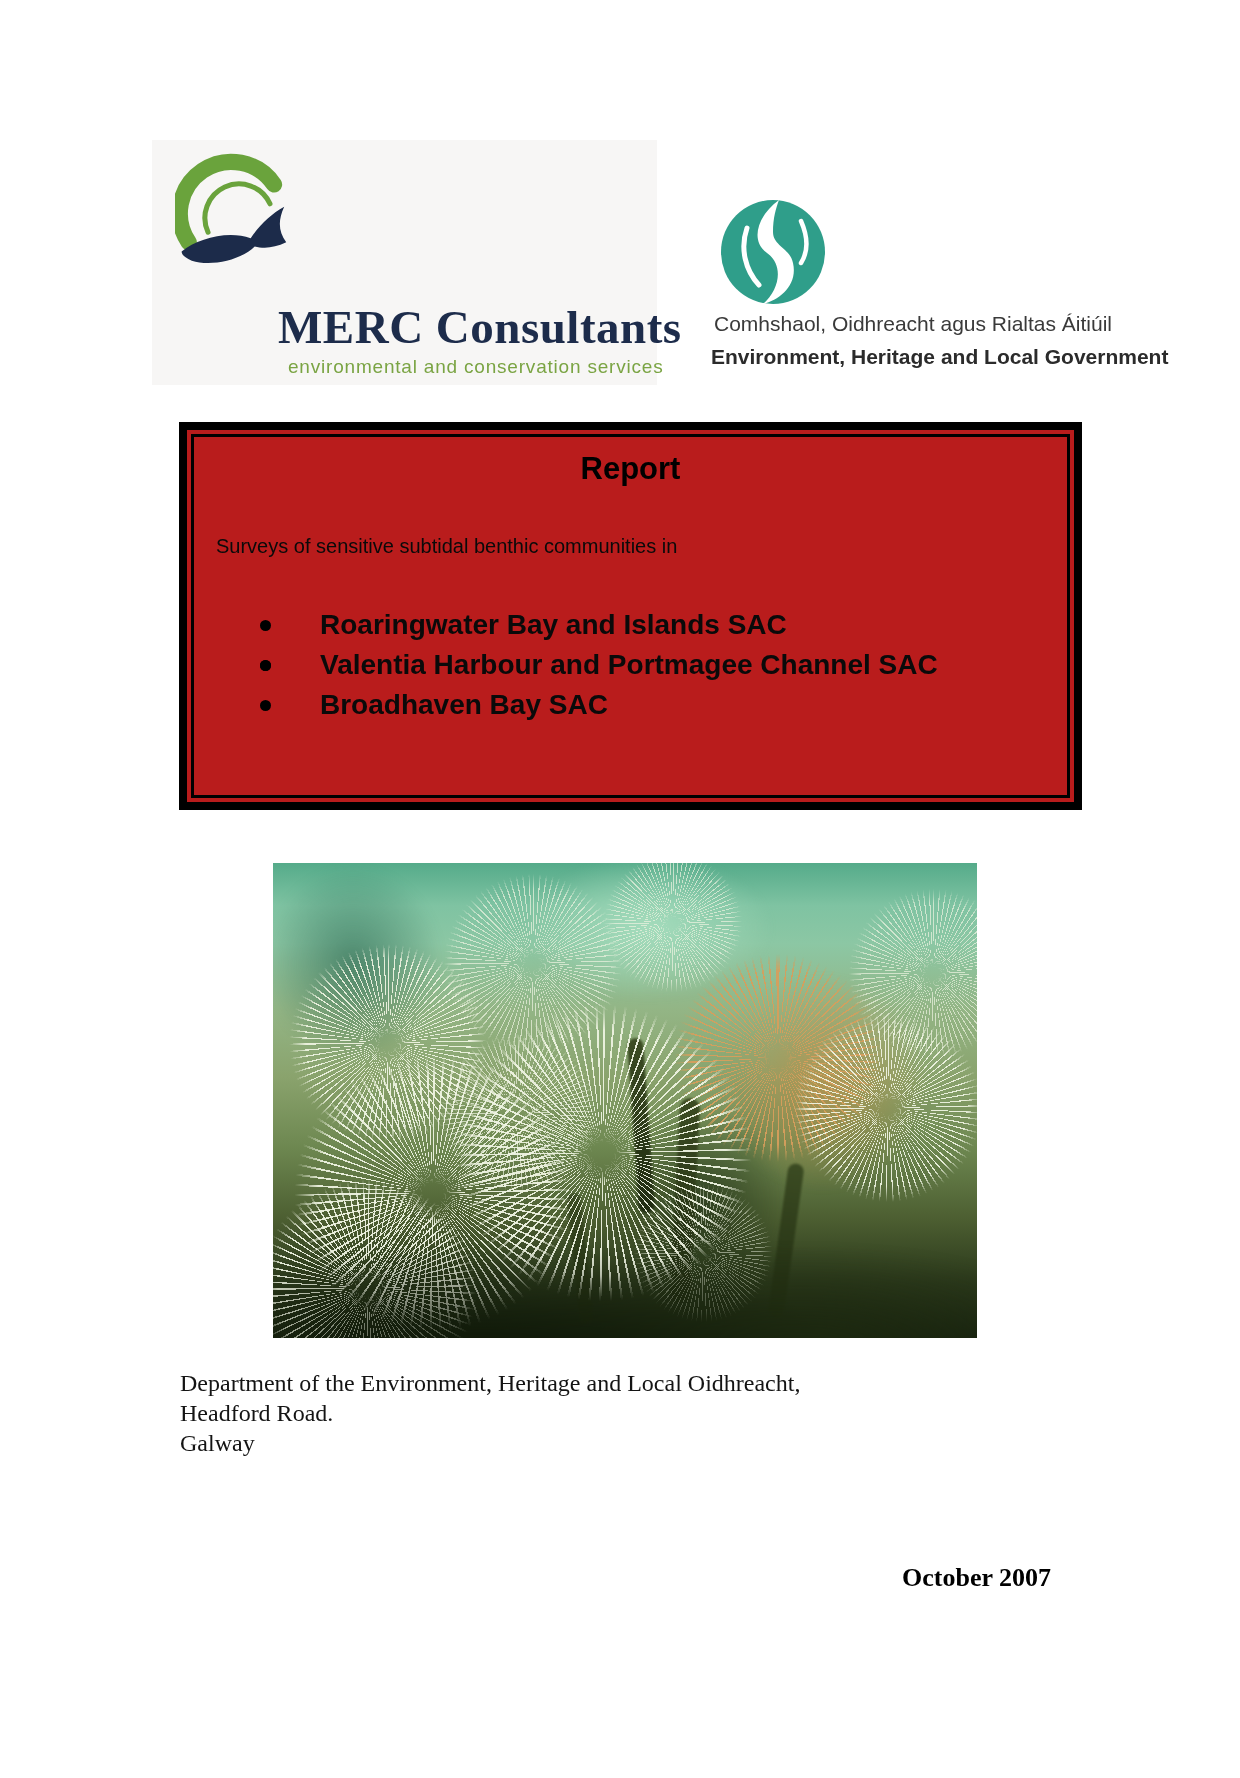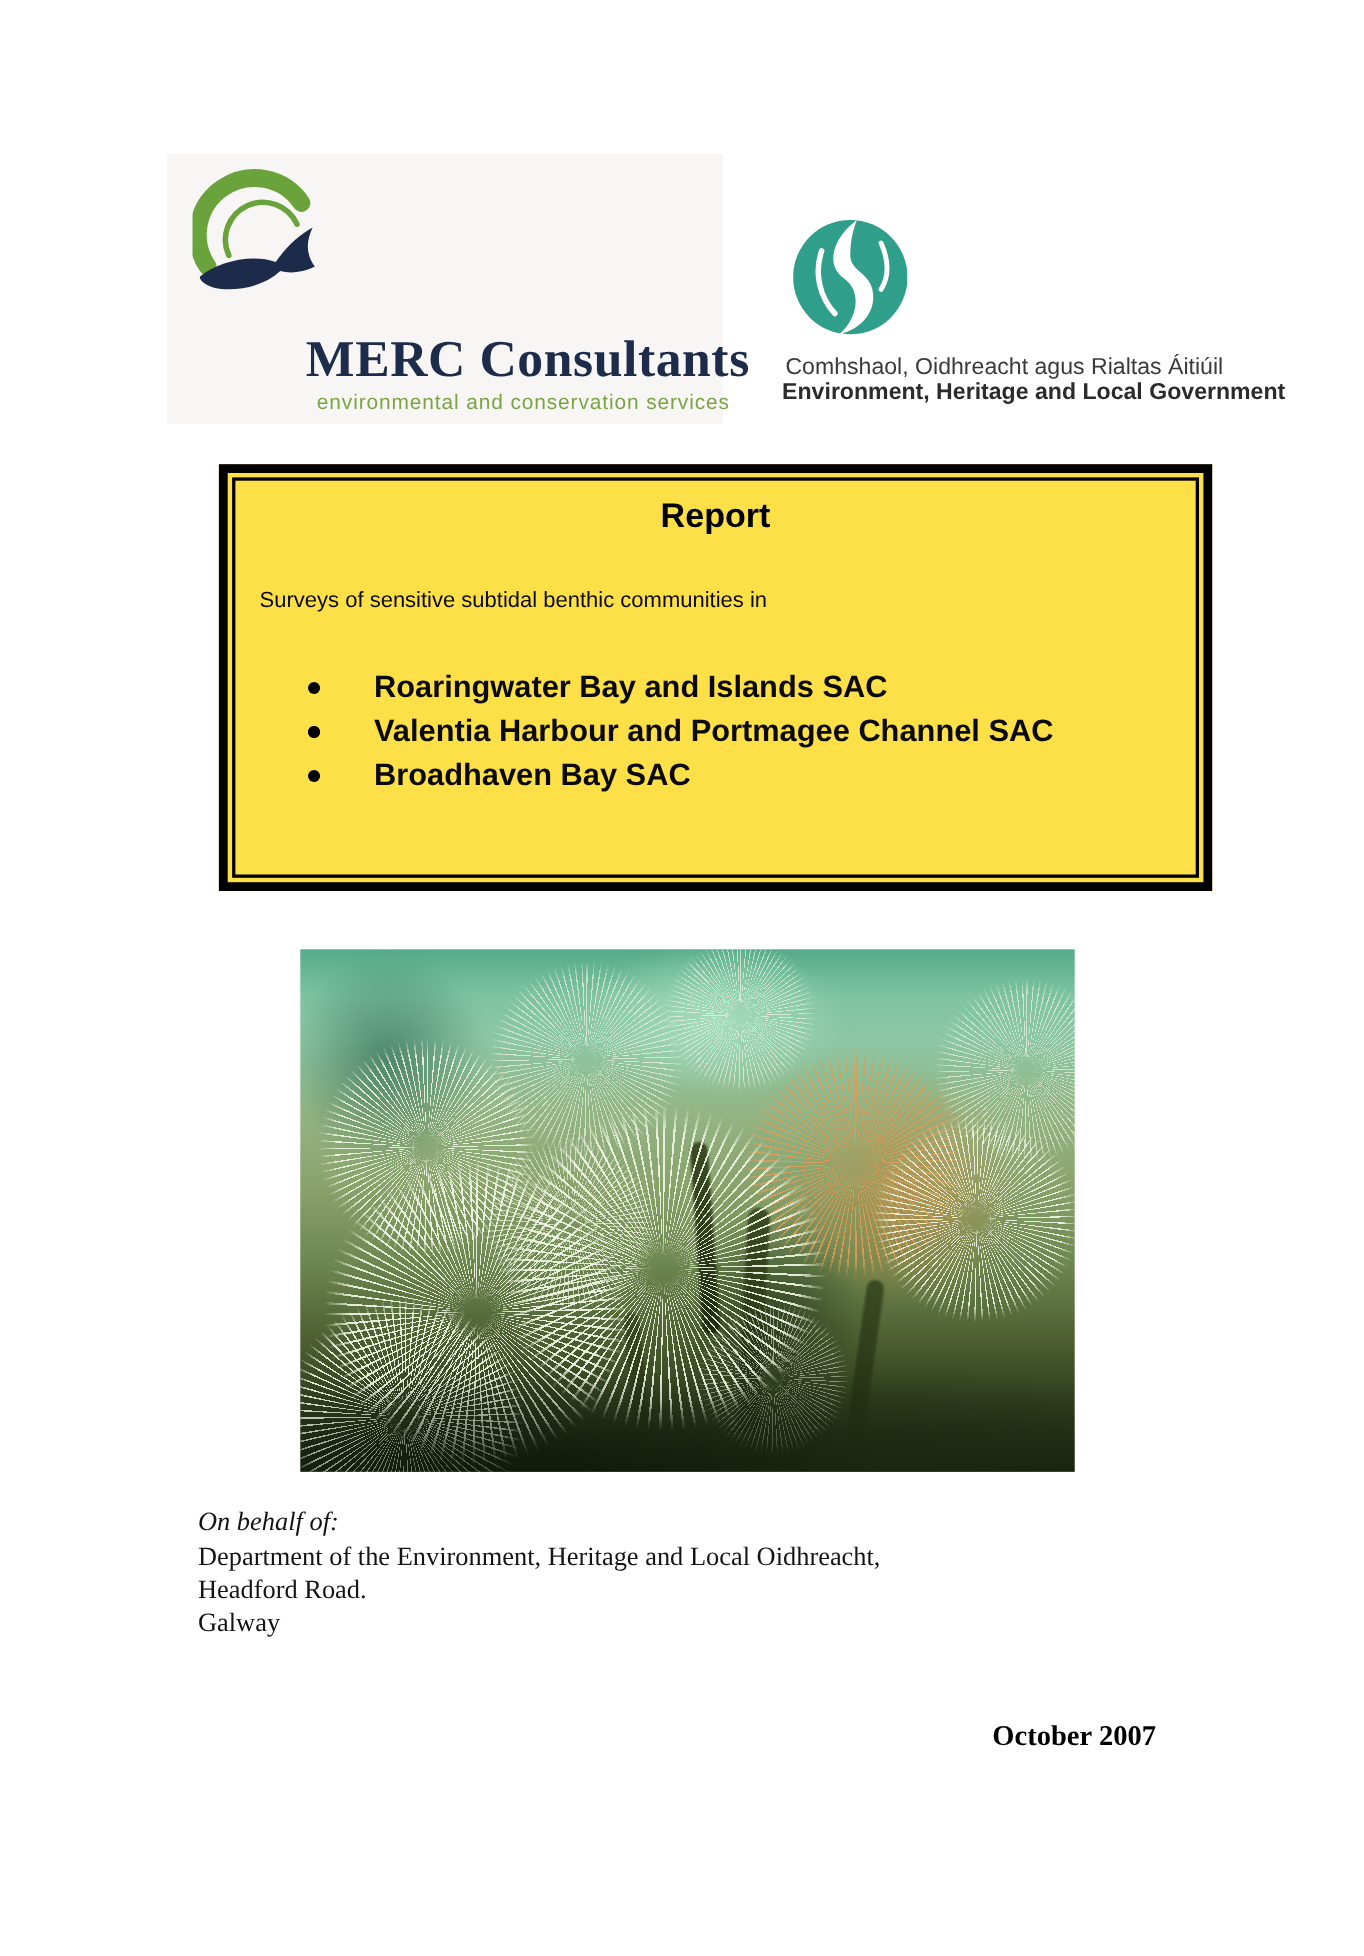--- a/index.html
+++ b/index.html
@@ -17,27 +17,27 @@
     color:#1d2c4b; letter-spacing:0.5px; white-space:nowrap;
   }
   .merc-tagline {
     position:absolute; left:136px; top:216px; width:369px;
     font-size:19px; color:#7aa443; letter-spacing:0.8px; white-space:nowrap;
   }
 
   
   .gov-block { position:absolute; left:640px; top:160px; width:540px; height:225px; }
   .gov-logo { position:absolute; left:81px; top:40px; width:104px; height:104px; }
-  .gov-line1 { position:absolute; left:74px; top:162px; font-size:21px; color:#3a3a3a; white-space:nowrap; }
+  .gov-line1 { position:absolute; left:74px; top:152px; font-size:21px; color:#3a3a3a; white-space:nowrap; }
   .gov-line2 { position:absolute; left:71px; top:185px; font-size:21px; font-weight:bold; color:#2b2b2b; white-space:nowrap; }
 
   
   .report-box {
-    position:absolute; left:199px; top:422px; width:903px; height:388px;
-    box-sizing:border-box; border:8px solid #000; padding:4px; background:#fde047;
+    position:absolute; left:179px; top:422px; width:903px; height:388px;
+    box-sizing:border-box; border:8px solid #000; padding:4px; background:#b91c1c;
   }
   .report-box-inner { box-sizing:border-box; width:100%; height:100%; border:3px solid #000; }
   .rb-title { margin:14px 0 0; text-align:center; font-size:31px; font-weight:bold; color:#000; }
   .rb-subtitle { margin:48px 0 0 22px; font-size:20px; color:#0a0a0a; }
   .rb-list { list-style:none; margin:47px 0 0 64px; padding:0; }
   .rb-list li { position:relative; padding-left:62px; font-size:28px; line-height:40px; color:#0a0a0a;font-weight:bold; }
   .bullet-dot { position:absolute; left:2px; top:15px; width:11px; height:11px; border-radius:50%; background:#000; }
 
   
   .photo {
@@ -138,21 +138,20 @@
     <div class="fan soft" style="left:165px; top:170px; width:160px; height:160px;"></div>
     <div class="fan" style="left:180px; top:140px; width:300px; height:300px;"></div>
     <div class="fan" style="left:20px;  top:190px; width:280px; height:280px;"></div>
     <div class="fan" style="left:-15px; top:315px; width:220px; height:220px;"></div>
     <div class="fan dim" style="left:360px; top:320px; width:140px; height:140px;"></div>
 
     <div class="ph-layer ph-bottom-veg"></div>
   </div>
 
   <div class="footer">
-    <div class="on-behalf">On behalf of:</div>
     <div class="addr-line">Department of the Environment, Heritage and Local Oidhreacht,</div>
     <div class="addr-line">Headford Road.</div>
     <div class="addr-line">Galway</div>
   </div>
 
   <div class="report-date">October 2007</div>
 
 </div>
 
 </body></html>

